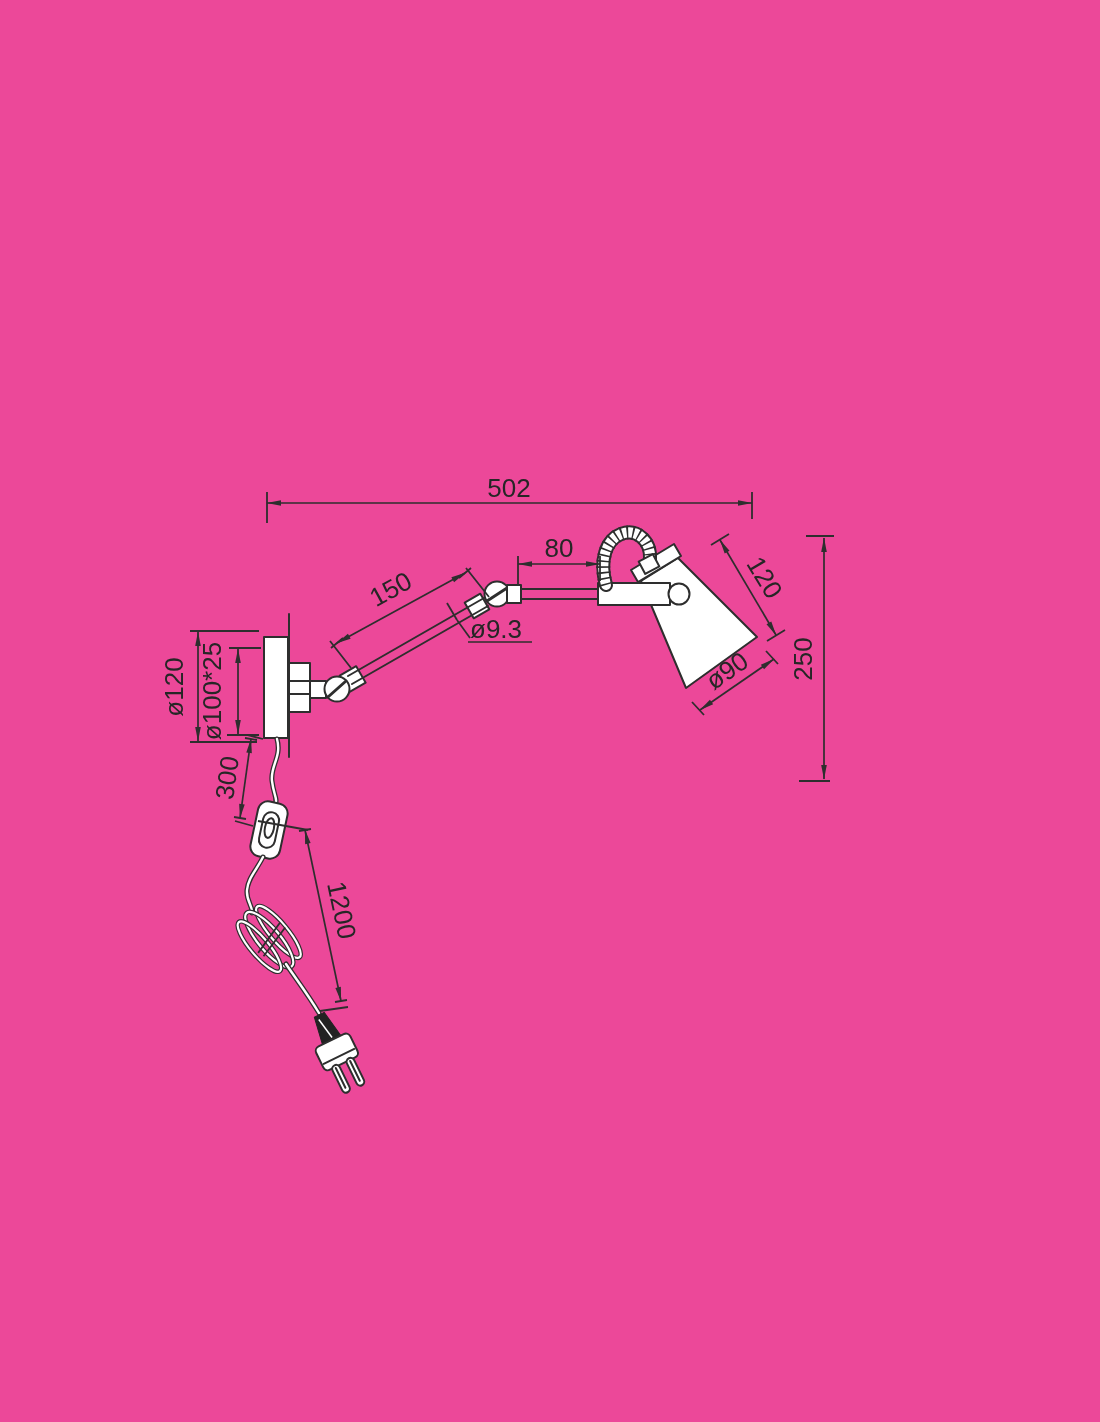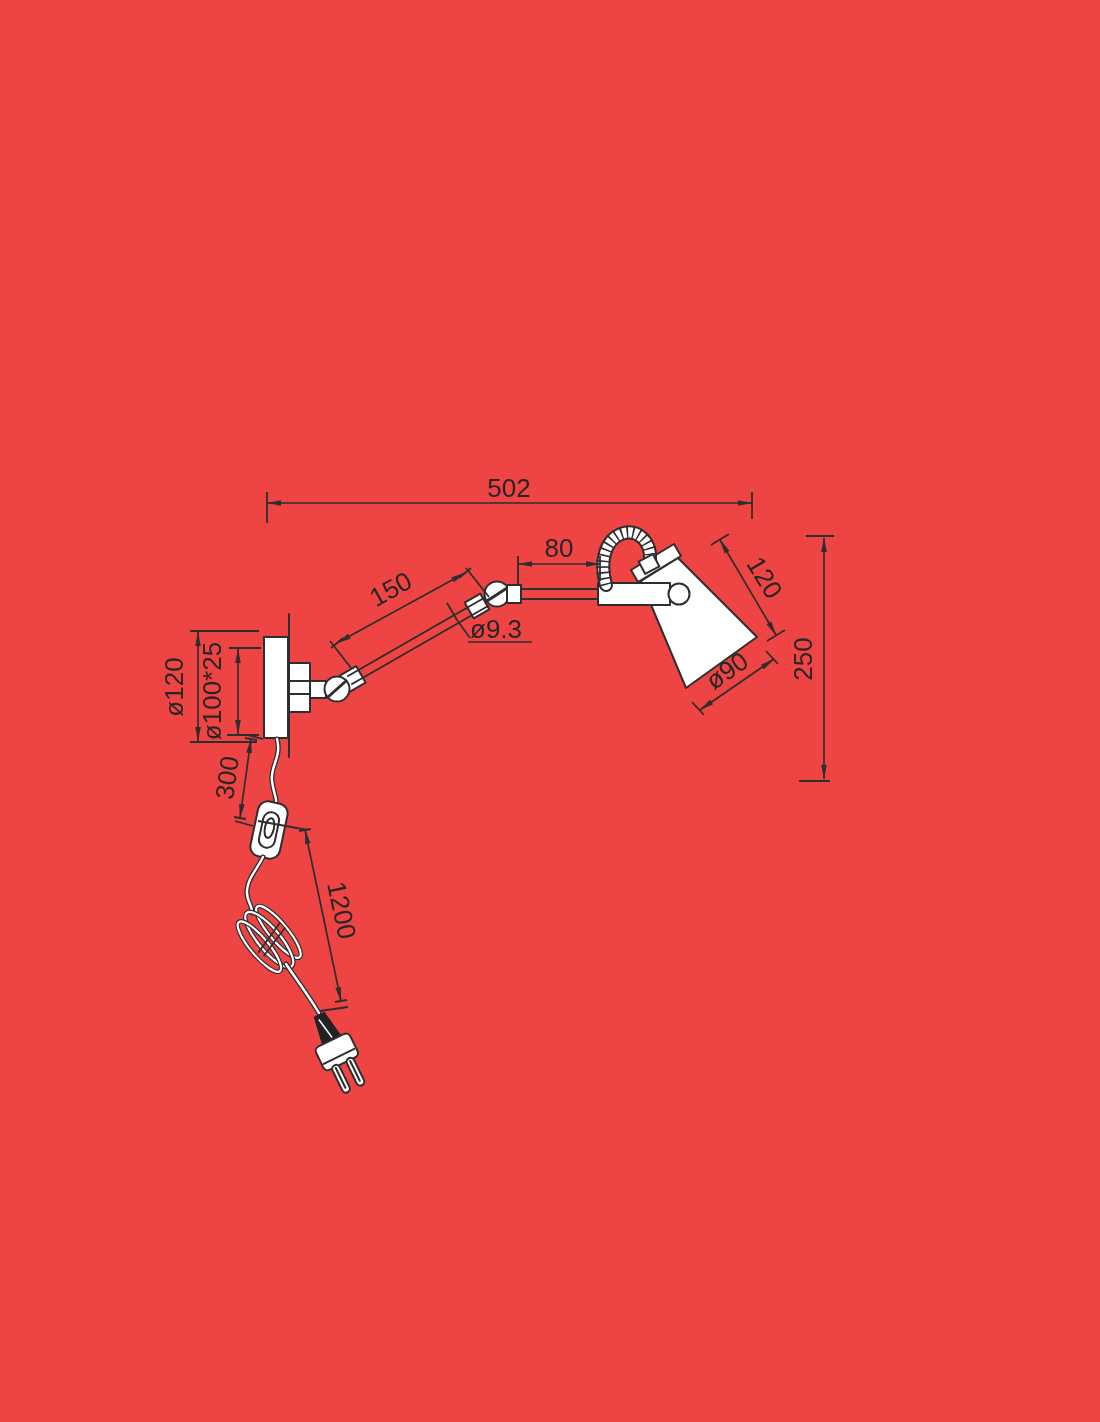--- a/index.html
+++ b/index.html
@@ -4,21 +4,21 @@
 <style>
   html, body {
     margin: 0;
     padding: 0;
     background: #ffffff;
   }
   .canvas {
     position: relative;
     width: 1100px;
     height: 1422px;
-    background: #ef4444;
+    background: #ec4899;
     overflow: hidden;
     font-family: "Liberation Sans", sans-serif;
   }
   svg { display: block; }
   .part {
     stroke: #2e2e2e;
     stroke-width: 2;
     fill: none;
     stroke-linecap: round;
     stroke-linejoin: round;

